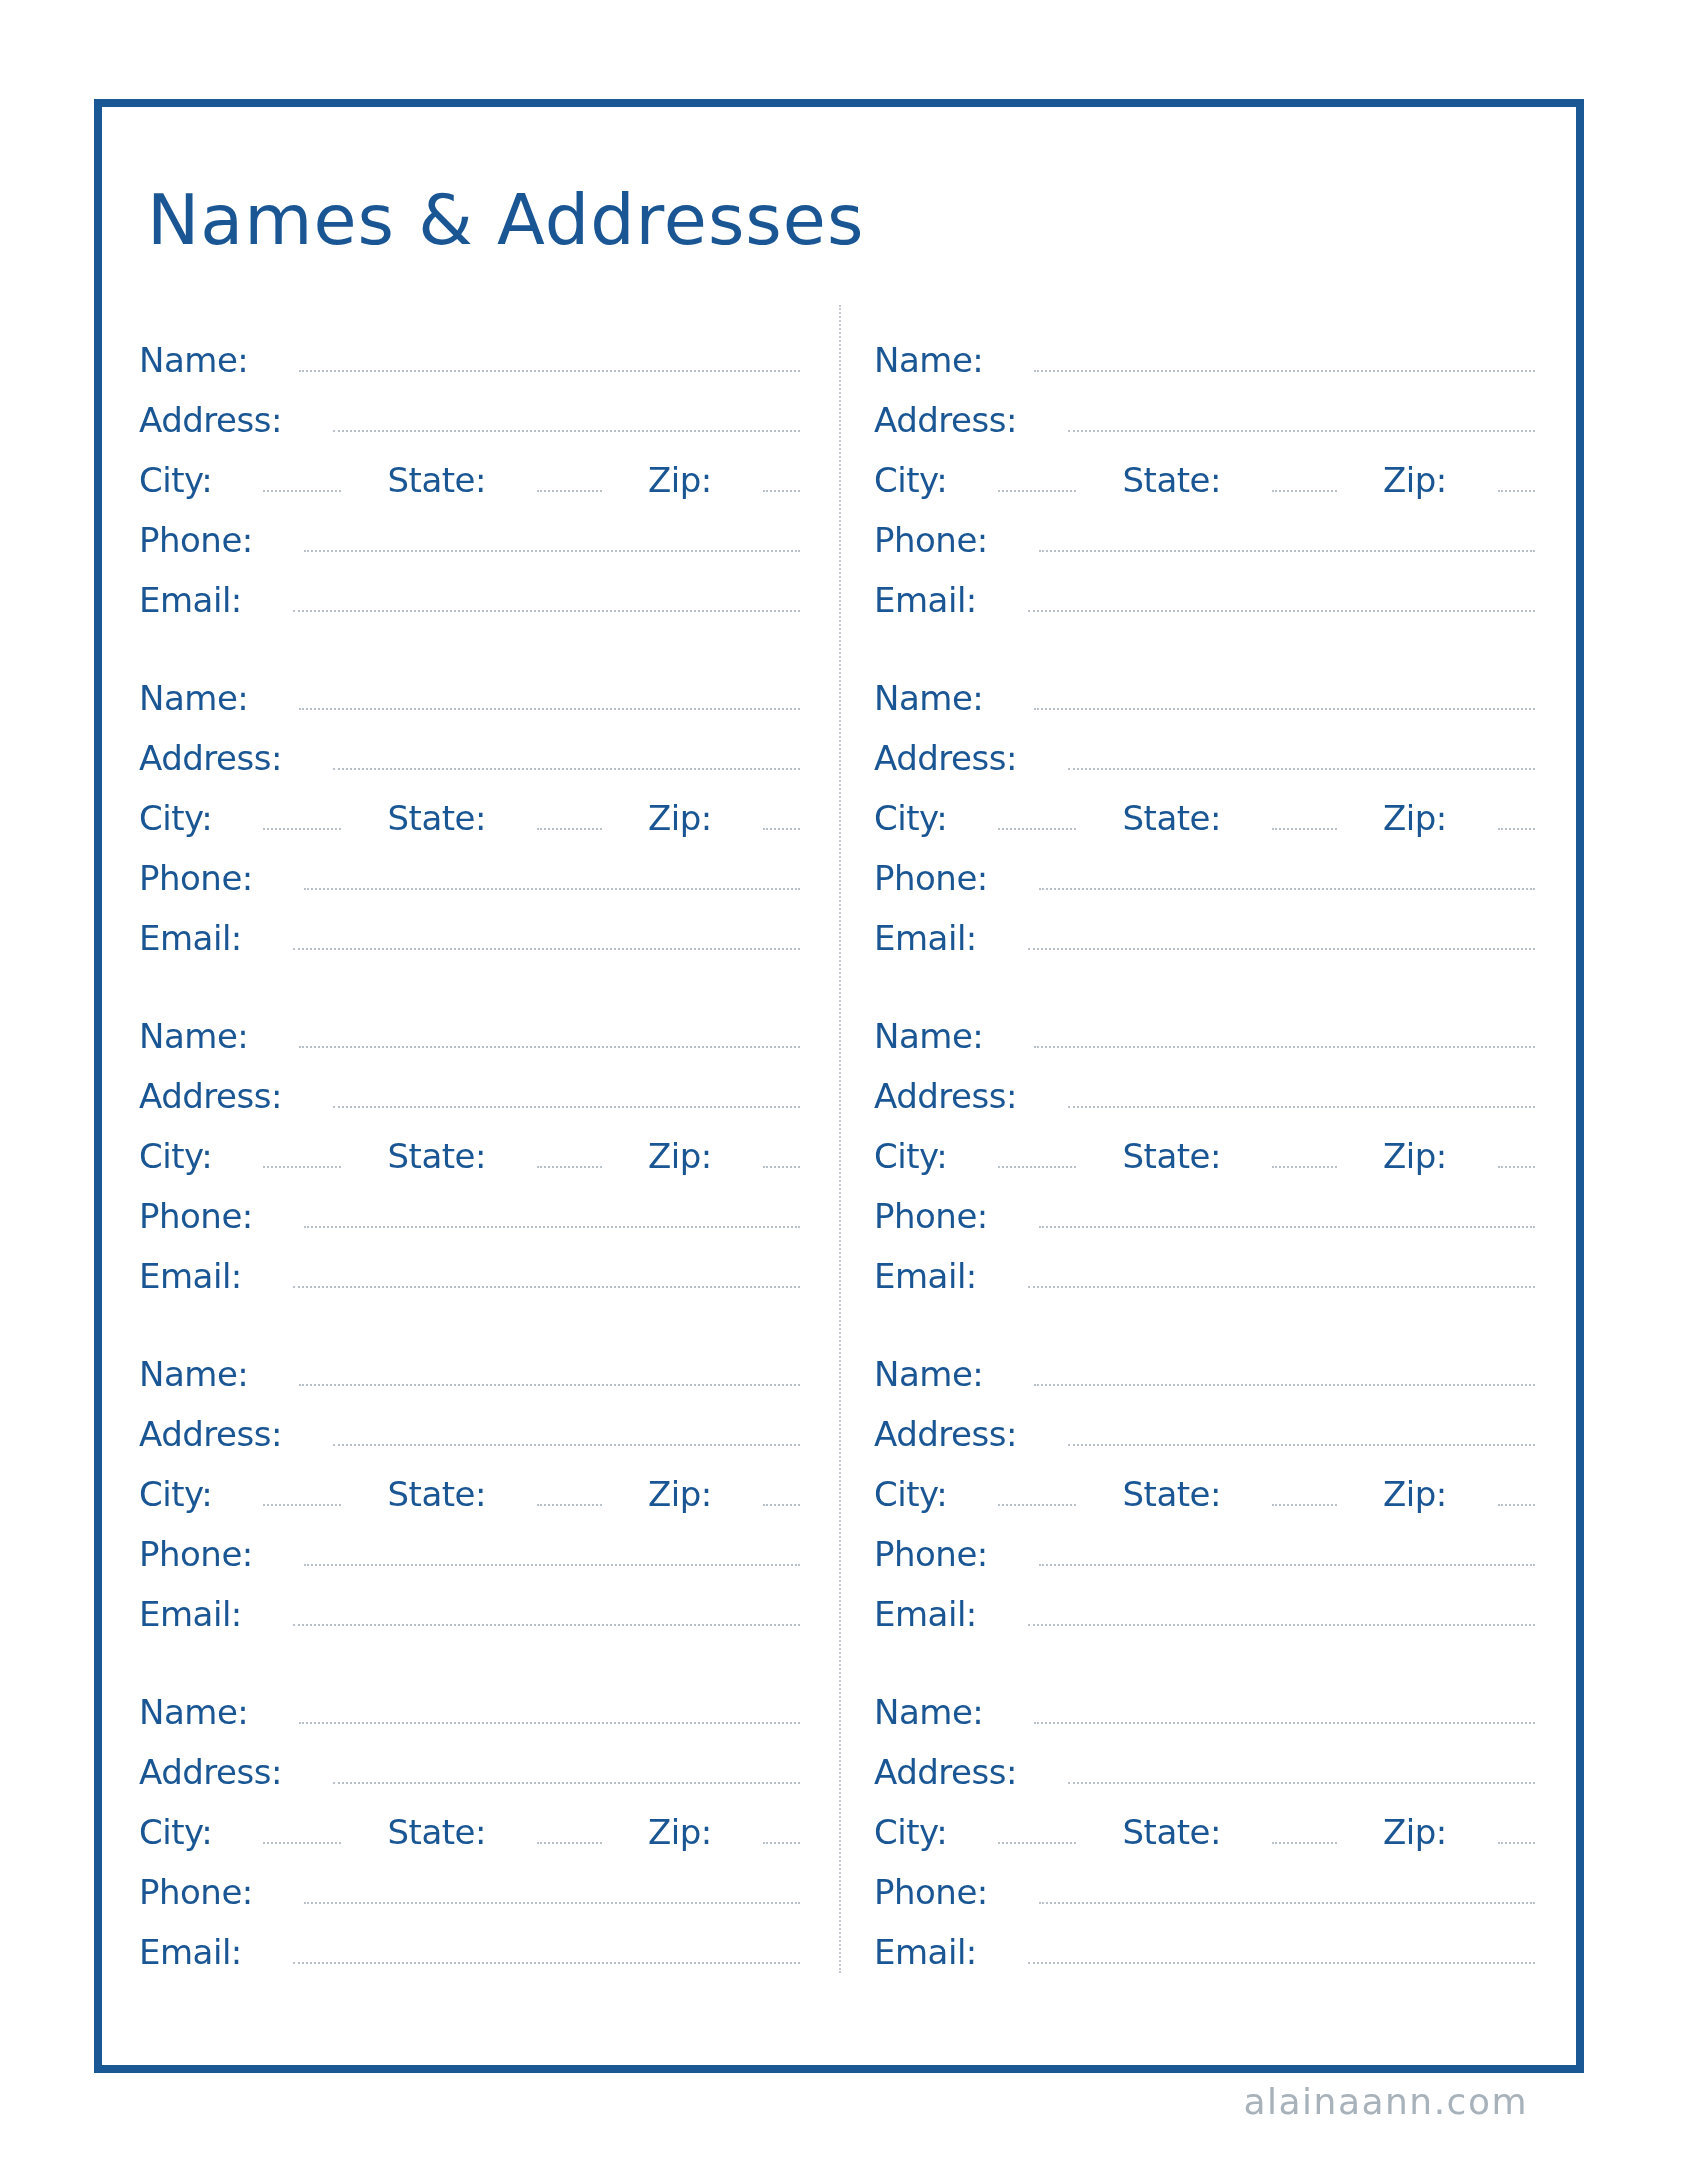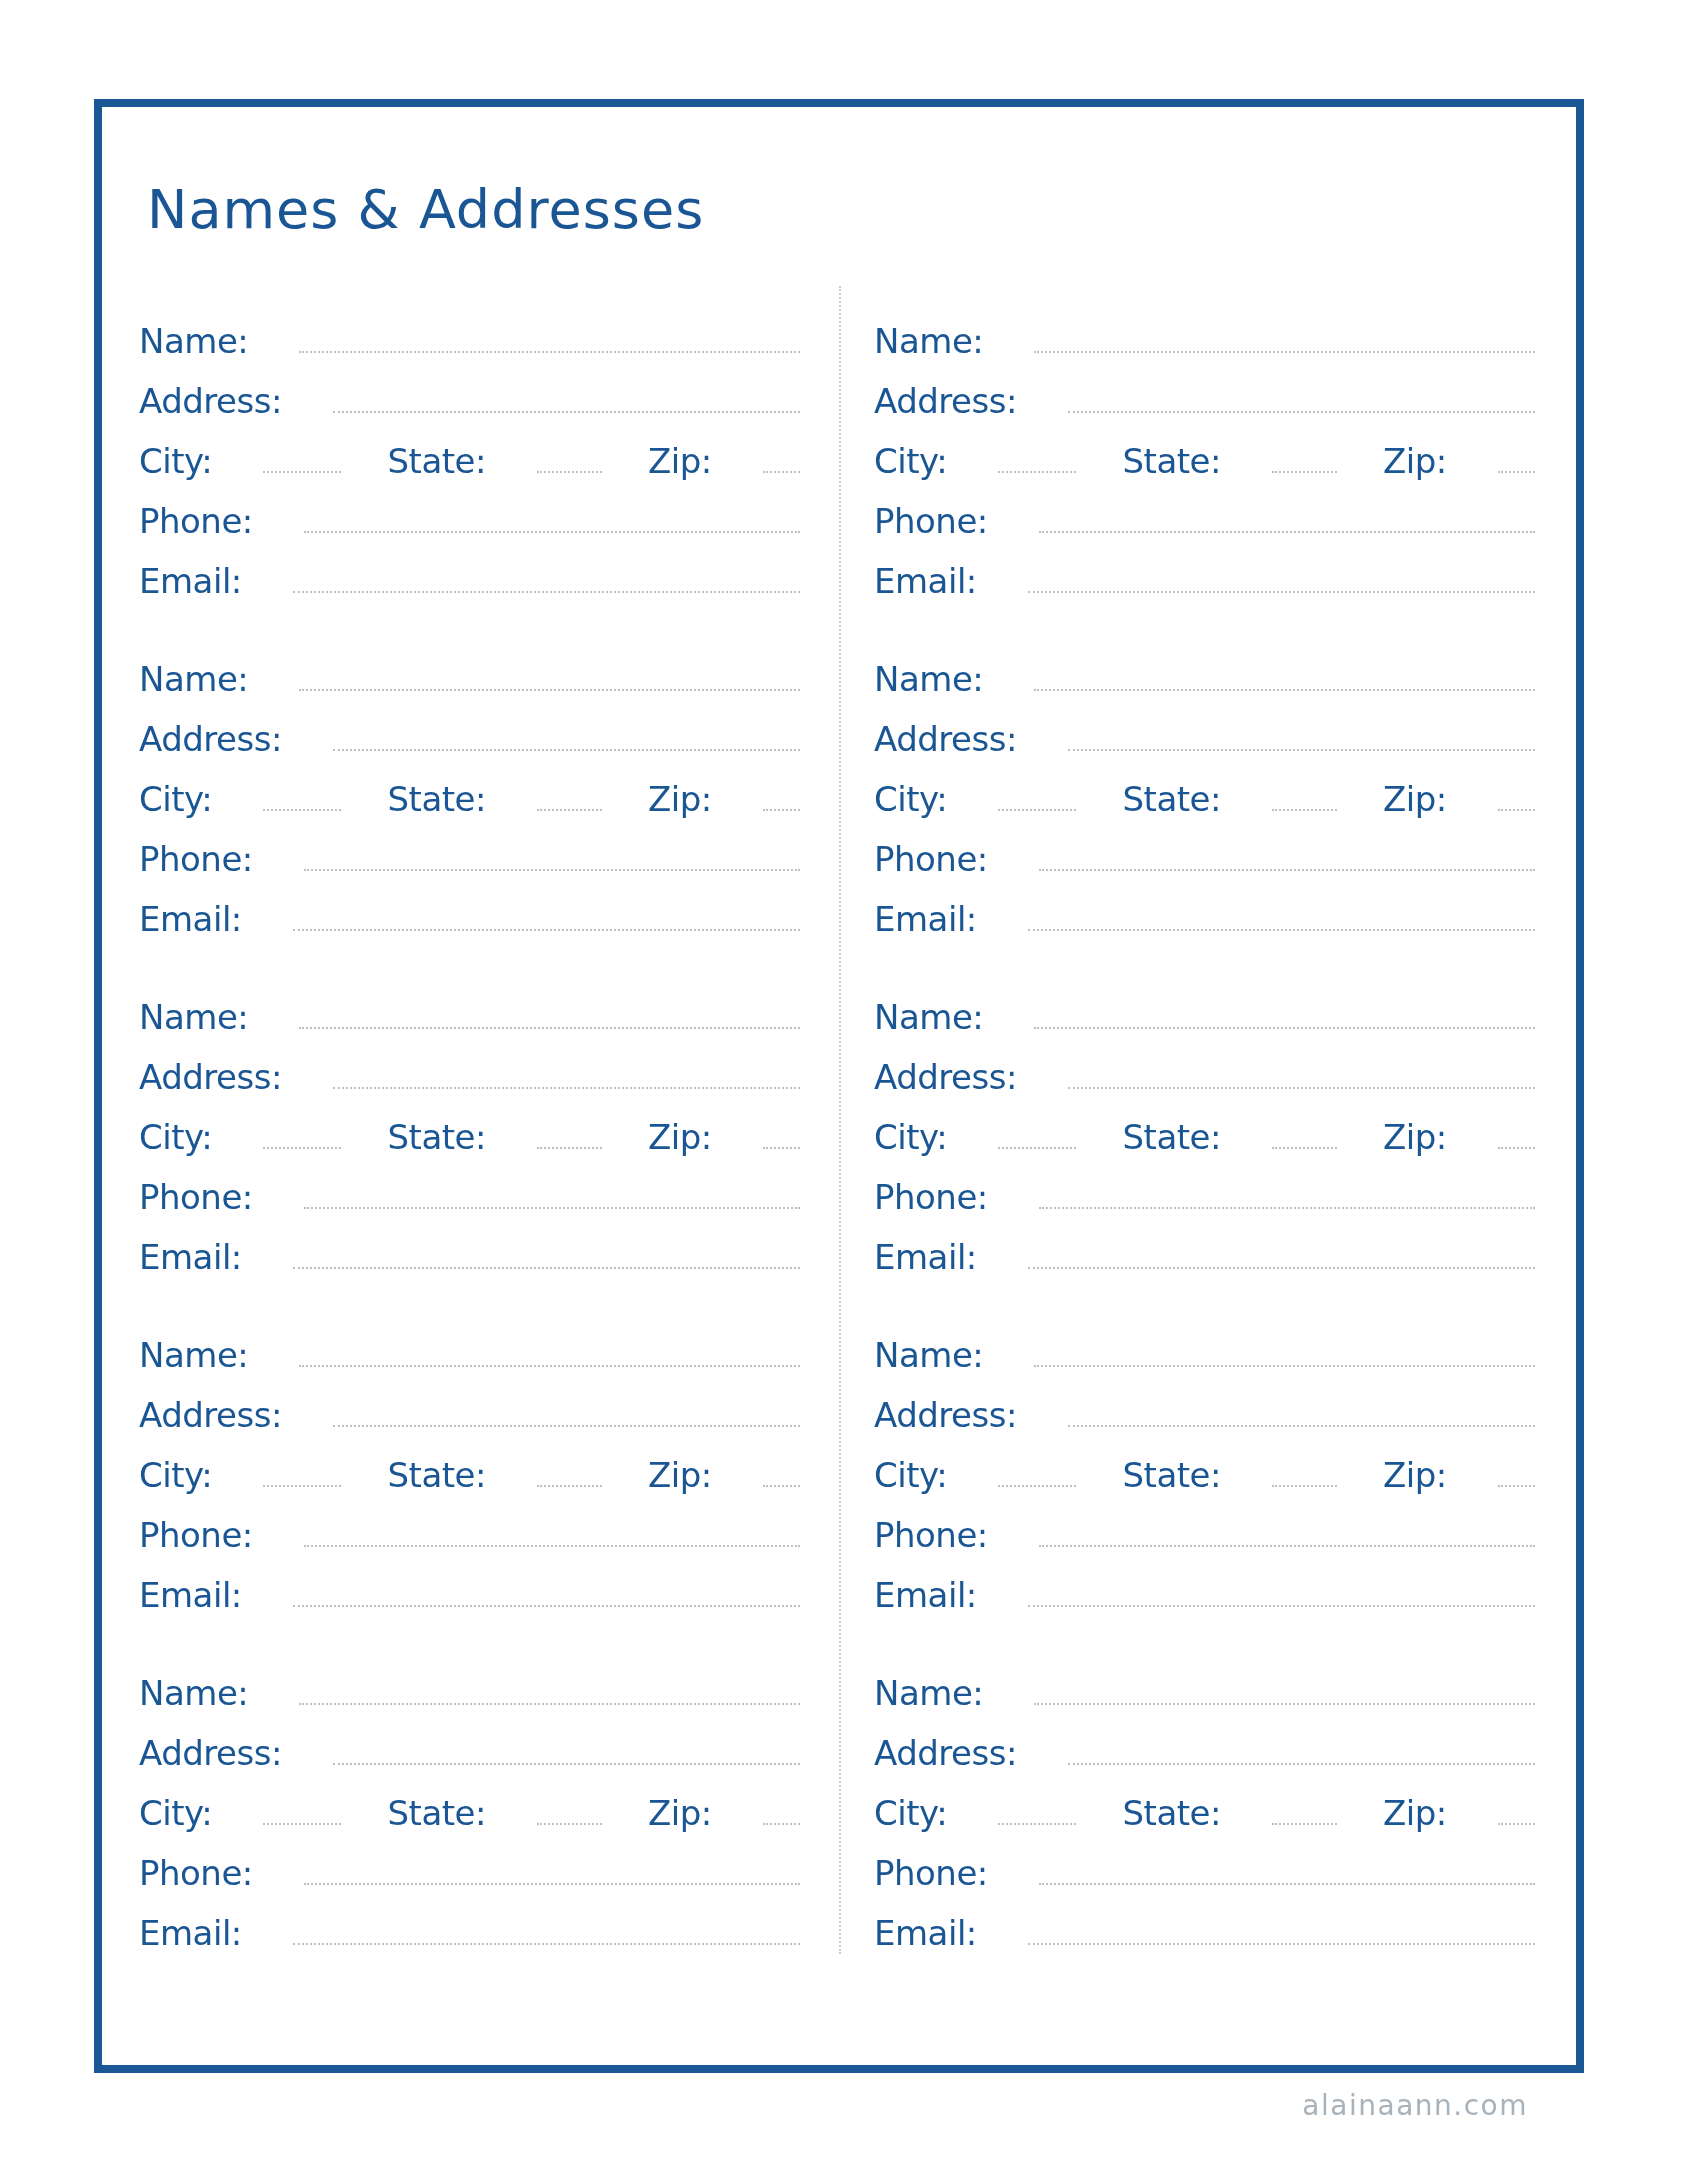--- a/index.html
+++ b/index.html
@@ -16,21 +16,21 @@
     border: 8px solid #1a5795;
     background: #ffffff;
   }
   .content {
     position: relative;
     width: 100%; height: 100%;
     padding: 0 37px;
   }
   .page-title {
     margin: 71px 0 0 8px;
-    font-size: 54px;
+    font-size: 70px;
     line-height: 1.2;
     letter-spacing: 1px;
     color: #1a5694;
     font-weight: 400;
   }
   .columns {
     position: relative;
     display: flex;
     justify-content: space-between;
     margin-top: 57px;
@@ -65,21 +65,21 @@
     height: 1px;
   }
   .grow { flex: 1 1 auto; }
   .city-line { flex: 2.1 1 0; }
   .state-line { width: 65px; flex: 0 0 auto; }
   .zip-line { flex: 1 1 0; }
   .site-credit {
     position: absolute;
     right: 48px;
     bottom: 14px;
-    font-size: 28px;
+    font-size: 36px;
     letter-spacing: 1.5px;
     color: #a8b2ba;
     font-weight: normal;
   }
 </style>
 </head>
 <body>
 
 <div class="sheet">
   <div class="content">

